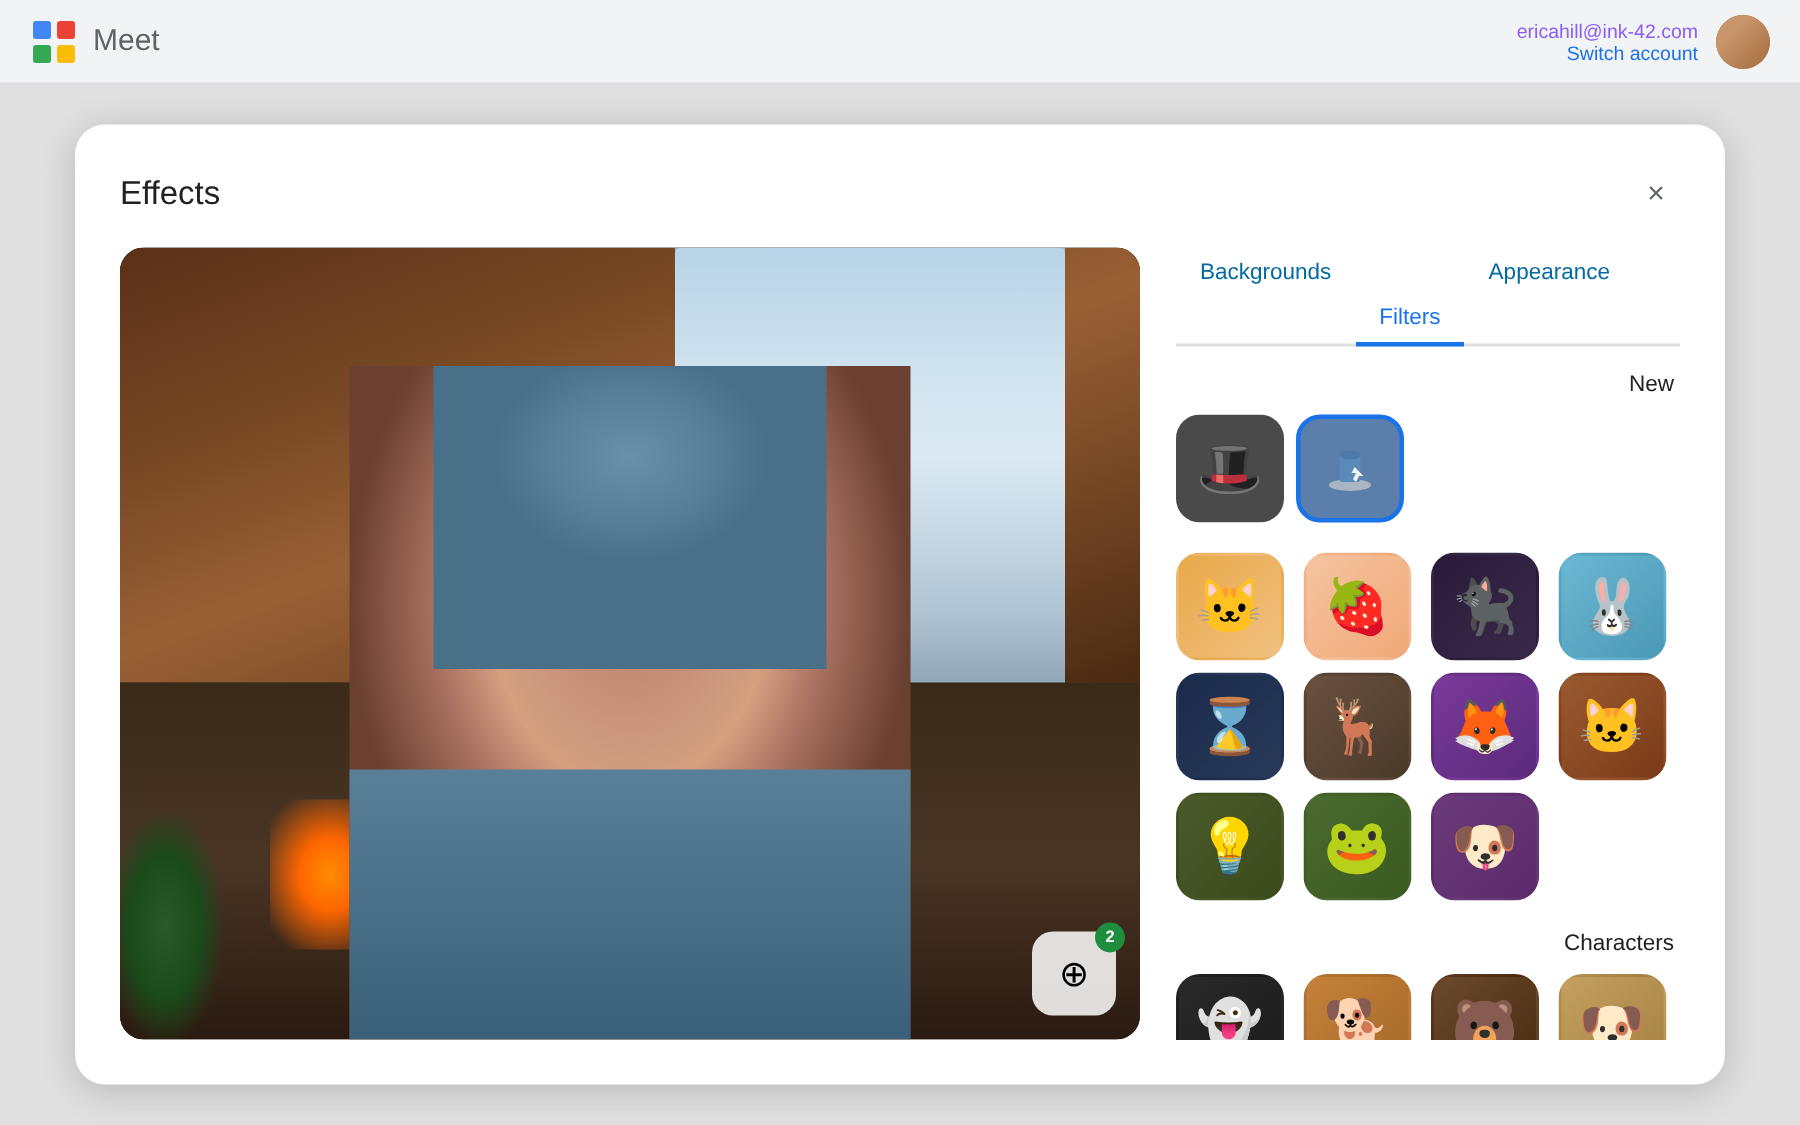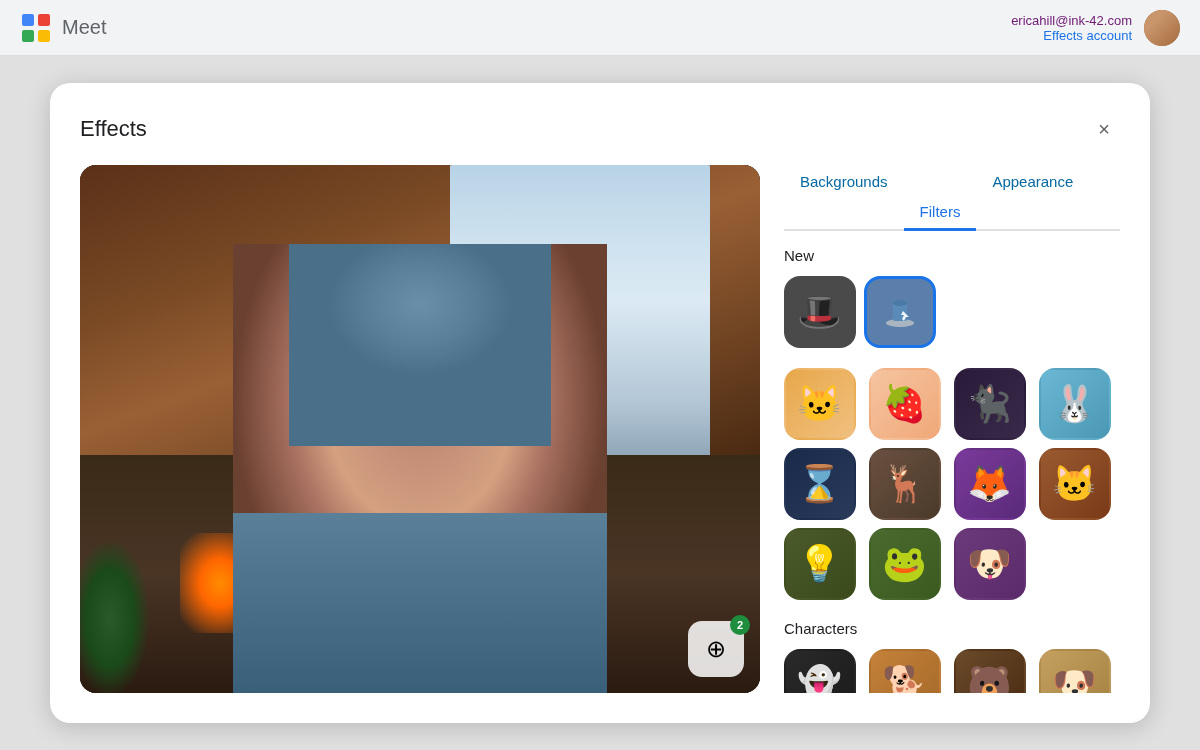--- a/index.html
+++ b/index.html
@@ -39,21 +39,21 @@
     .topbar-right {
       display: flex;
       align-items: center;
       gap: 12px;
     }
     .account-info {
       text-align: right;
       font-size: 13px;
     }
     .account-email {
-      color: #701a75;
+      color: #8b5cf6;
       display: block;
       text-align: right;
     }
     .switch-account {
       color: #1a73e8;
       cursor: pointer;
       display: block;
     }
     .avatar {
       width: 36px;
@@ -219,20 +219,21 @@
       font-weight: 500;
       margin-top: 30px;
     }
 
     
     .panel-content {
       flex: 1;
       overflow-y: auto;
       overflow-x: hidden;
       padding-right: 4px;
+      text-align: right;
     }
     .panel-content::-webkit-scrollbar { width: 6px; }
     .panel-content::-webkit-scrollbar-thumb { background: #dadce0; border-radius: 3px; }
 
     .section-label {
       font-size: 15px;
       font-weight: 500;
       color: #202124;
       margin-bottom: 12px;
     }
@@ -286,21 +287,21 @@
       <rect x="2" y="2" width="12" height="12" rx="2" fill="#4285F4"></rect>
       <rect x="18" y="2" width="12" height="12" rx="2" fill="#EA4335"></rect>
       <rect x="2" y="18" width="12" height="12" rx="2" fill="#34A853"></rect>
       <rect x="18" y="18" width="12" height="12" rx="2" fill="#FBBC05"></rect>
     </svg>
     <span class="meet-title">Meet</span>
   </div>
   <div class="topbar-right">
     <div class="account-info">
       <span class="account-email">ericahill@ink-42.com</span>
-      <span class="switch-account">Effects account</span>
+      <span class="switch-account">Switch account</span>
     </div>
     <div class="avatar">
       <div class="avatar-img"></div>
     </div>
   </div>
 </div>
 
 <div class="main-area">
   <div class="dialog">
 

